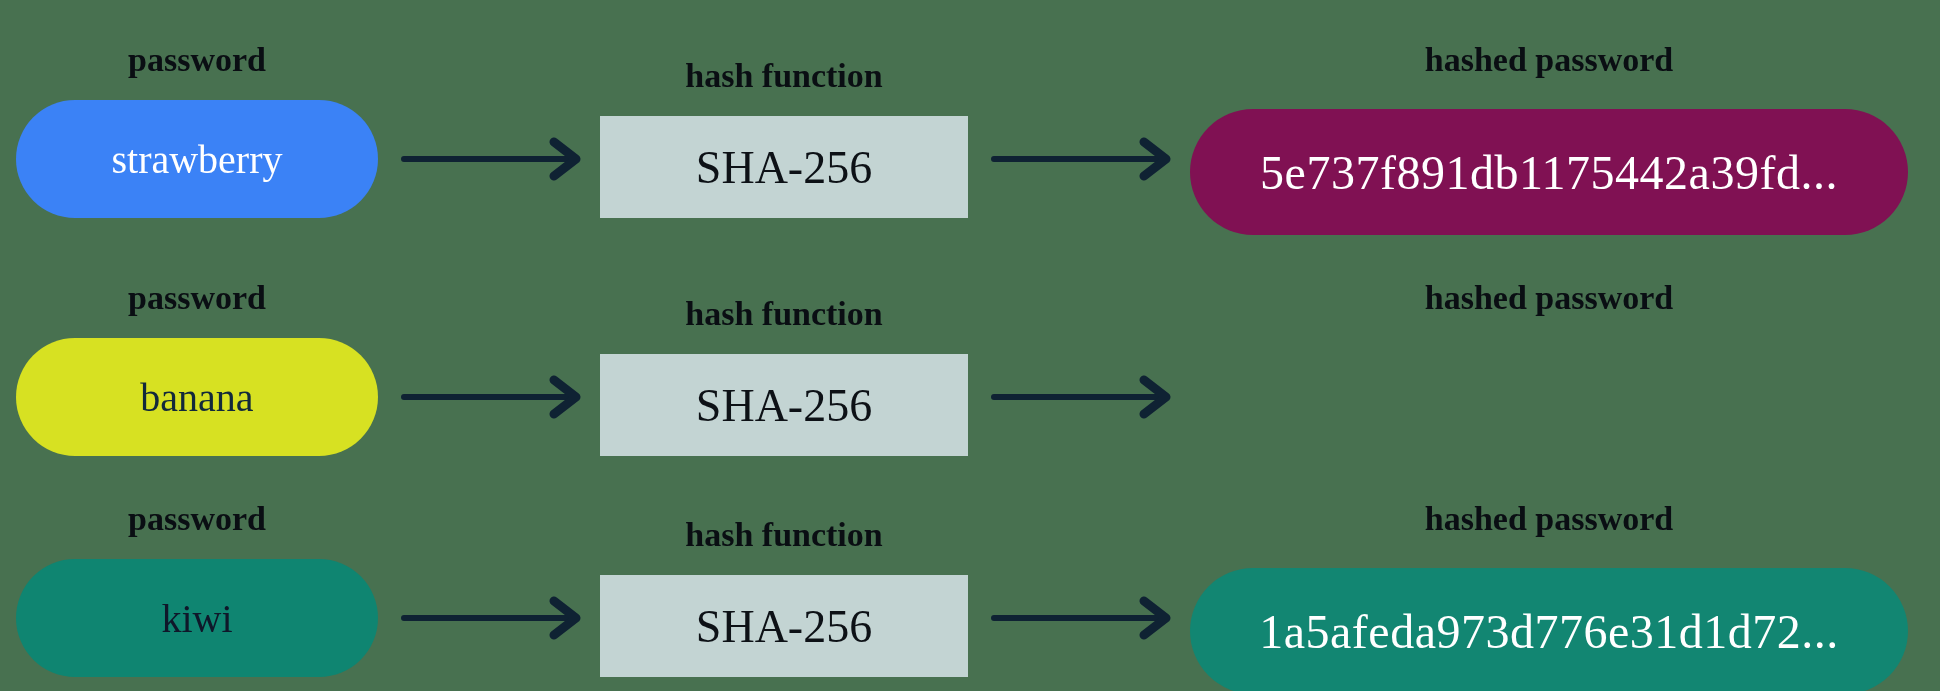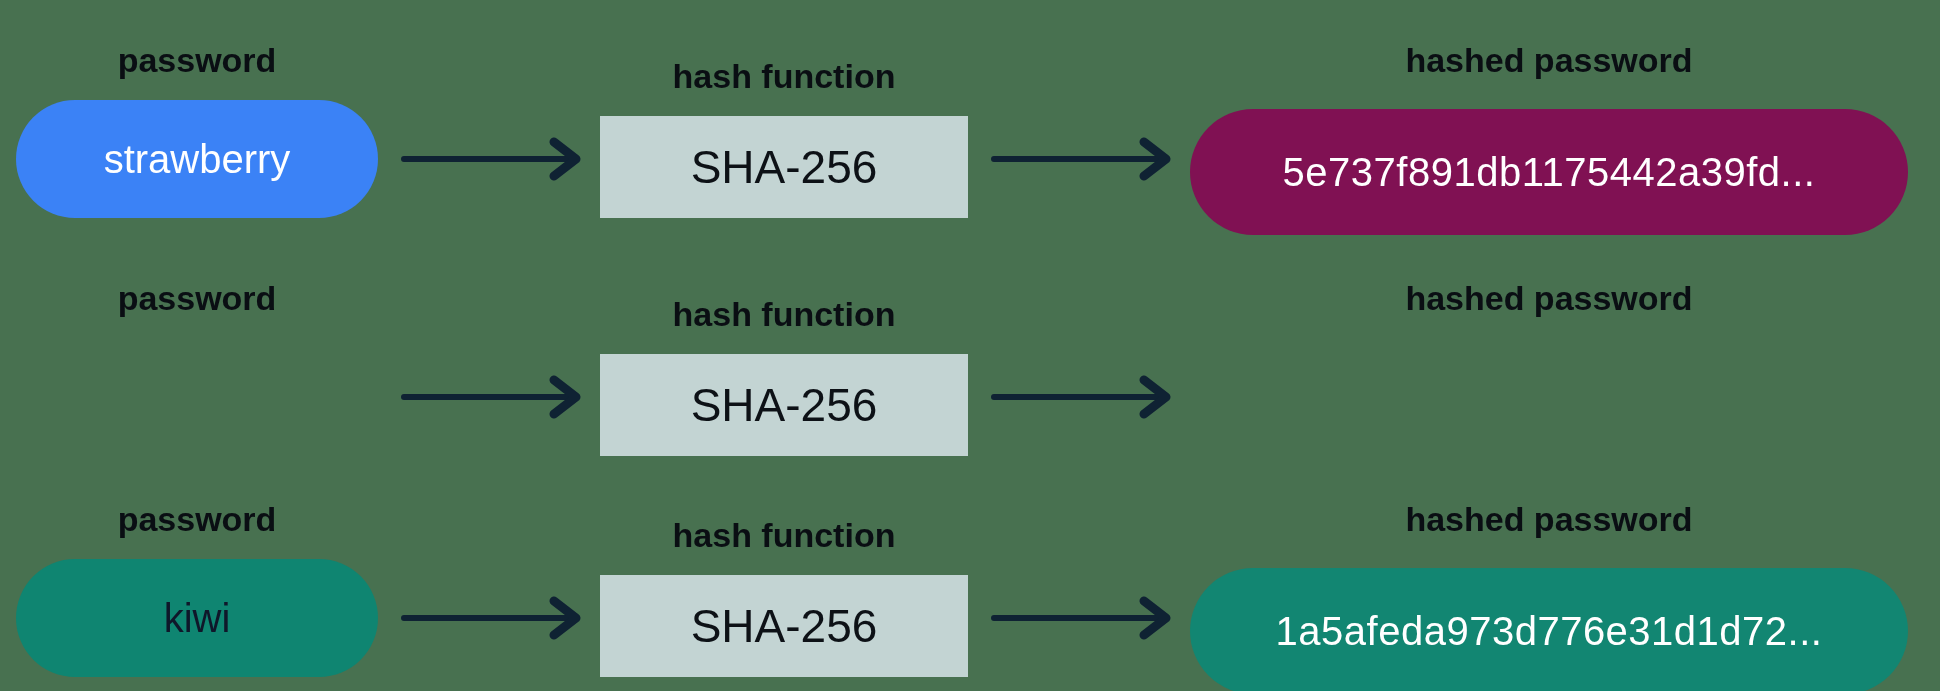--- a/index.html
+++ b/index.html
@@ -2,39 +2,39 @@
 <html><head>
 <meta charset="utf-8">
 <style>
   html,body{margin:0;padding:0;background:#487150;}
   .canvas{
     position:relative;
     width:1940px;height:691px;
     box-sizing:border-box;
     padding:40px 0 0 16px;
     background:#487150;
-    font-family:Liberation Sans, sans-serif;
+    font-family:Liberation Serif, serif;
     overflow:hidden;
   }
   .row{display:flex;align-items:flex-start;margin-bottom:43px;}
   .col{display:flex;flex-direction:column;align-items:center;}
   .col-password{width:362px;}
   .col-hash{width:368px;margin-top:16px;}
   .col-hashed{width:718px;gap:13px;}
   .label{
     height:40px;line-height:40px;
     font-size:34px;font-weight:600;color:#0a0e13;
     margin-bottom:20px;white-space:nowrap;
   }
   .pill{
     display:flex;align-items:center;justify-content:center;
     white-space:nowrap;
   }
   .pill-password{width:362px;height:118px;border-radius:59px;font-size:40px;}
-  .pill-hashed{width:718px;height:126px;border-radius:63px;font-size:40px;margin-top:-4px;letter-spacing:0.5px;}
+  .pill-hashed{width:718px;height:126px;border-radius:63px;font-size:48px;margin-top:-4px;letter-spacing:0.5px;}
   .hash-box{
     width:368px;height:102px;background:#C3D4D3;
     display:flex;align-items:center;justify-content:center;
     font-size:46px;color:#0d1116;text-align:center;
   }
   .arrow-cell{width:222px;margin-top:97px;flex:none;}
   .arrow-cell svg{display:block;}
 
   
   .r0 .pill-password{background:#3b82f6;color:#ffffff;}
@@ -78,20 +78,23 @@
       <div class="label">hashed password</div>
       <div class="pill pill-hashed">
         <span>5e737f891db1175442a39fd...</span>
       </div>
     </div>
   </div>
 
   <div class="row r1">
     <div class="col col-password">
       <div class="label">password</div>
+      <div class="pill pill-password">
+        <span>banana</span>
+      </div>
     </div>
     <div class="arrow-cell">
       <svg width="222" height="44" viewBox="0 0 222 44">
         <line x1="26" y1="22" x2="192" y2="22" stroke="#0F2233" stroke-width="6" stroke-linecap="round"></line>
         <polyline points="176,5 198,22 176,39" fill="none" stroke="#0F2233" stroke-width="9" stroke-linecap="round" stroke-linejoin="round"></polyline>
       </svg>
     </div>
     <div class="col col-hash">
       <div class="label">hash function</div>
       <div class="hash-box">

